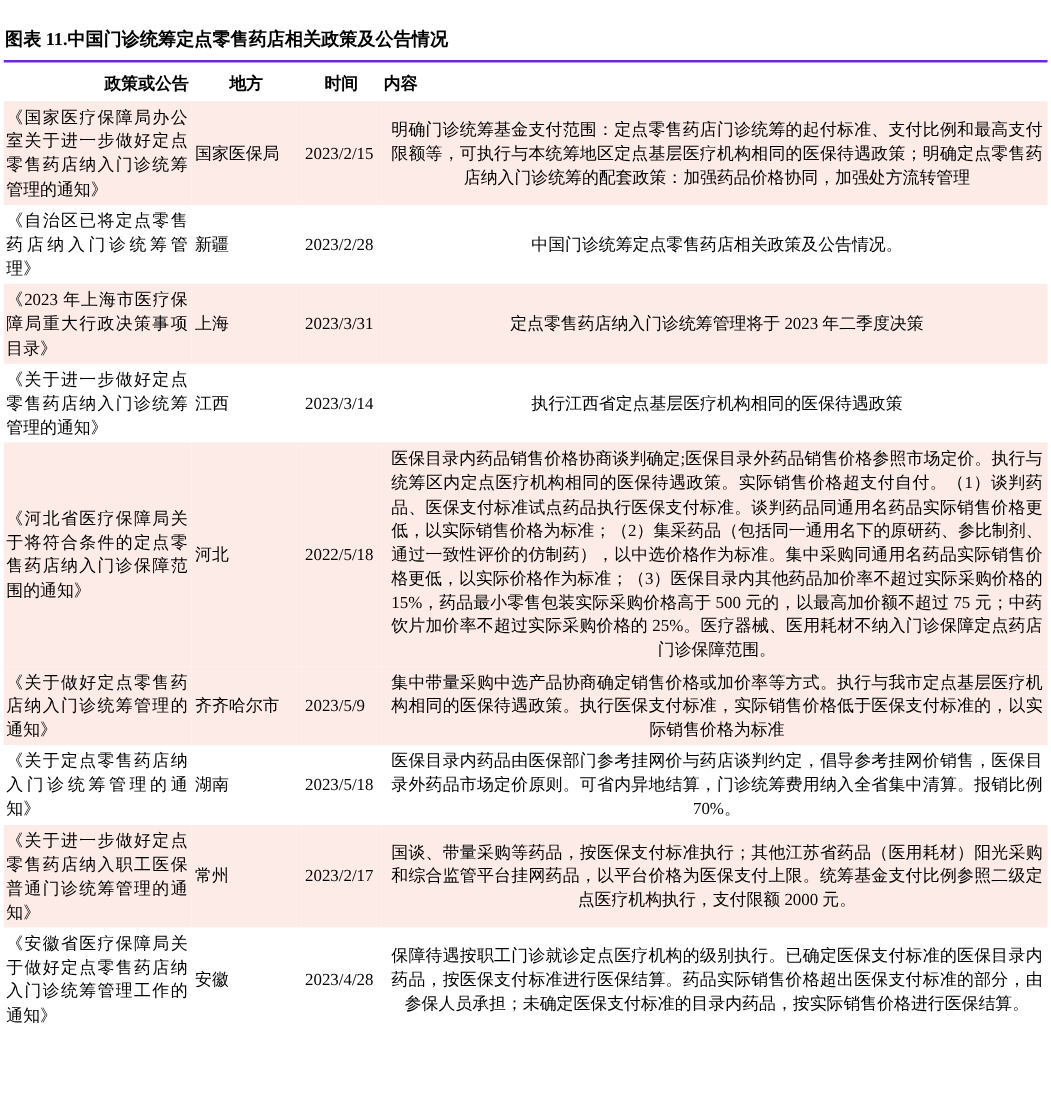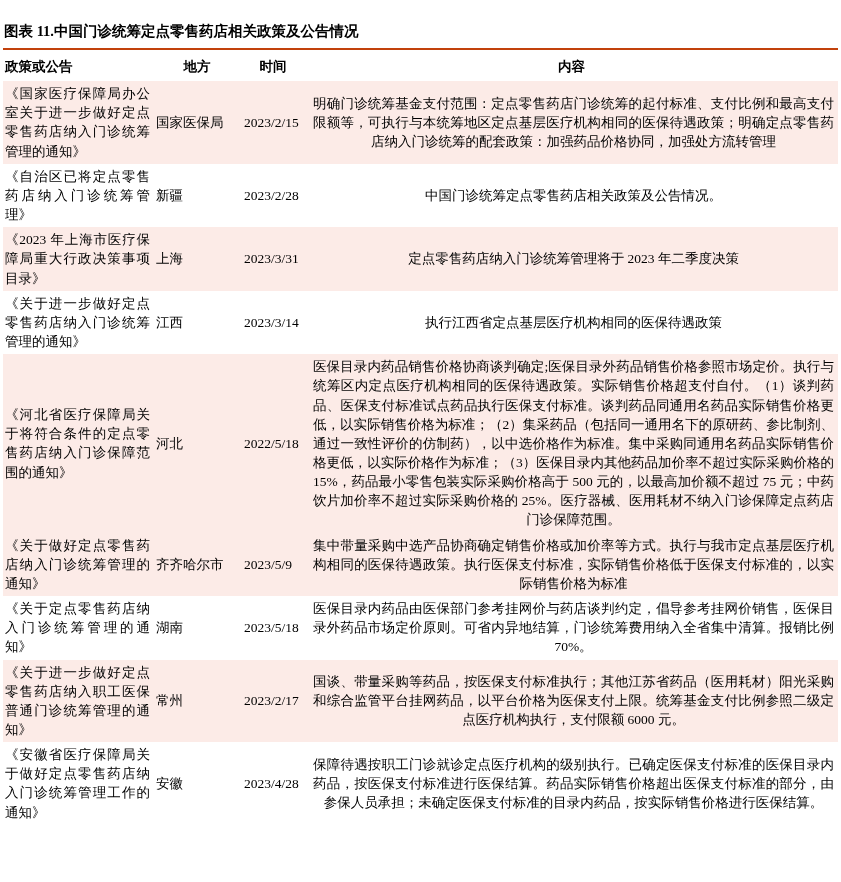--- a/index.html
+++ b/index.html
@@ -13,43 +13,43 @@
     width: 841px;
     min-height: 882px;
     box-sizing: border-box;
     padding: 20px 3px 0 3px;
     position: relative;
   }
   .figure-title {
     font-weight: bold;
     font-size: 14.5px;
     padding: 2px 0 7px 1px;
-    border-bottom: 2px solid #c2410c;
+    border-bottom: 2px solid #6d28d9;
   }
   table.policy-table {
     width: 100%;
     border-collapse: collapse;
     table-layout: fixed;
     font-size: 13.5px;
     line-height: 1.42;
   }
   table.policy-table col.c-policy  { width: 150px; }
   table.policy-table col.c-region  { width: 88px; }
   table.policy-table col.c-date    { width: 64px; }
   table.policy-table col.c-content { width: auto; }
   thead th {
     font-weight: bold;
     font-size: 13.5px;
     padding: 7px 2px 5px 2px;
     vertical-align: middle;
   }
-  thead th.h-policy  { text-align: left; padding-left: 2px; }
+  thead th.h-policy  { text-align: right; padding-left: 2px; }
   thead th.h-region  { text-align: center; }
   thead th.h-date    { text-align: center; }
-  thead th.h-content { text-align: center; }
+  thead th.h-content { text-align: left; }
   tbody td {
     padding: 3px 3px;
     vertical-align: middle;
   }
   tbody tr.alt td {
     background: var(--row-highlight, #fcebe7);
   }
   td.policy-cell {
     text-align: justify;
     text-justify: inter-ideograph;
@@ -127,21 +127,21 @@
         <tr>
           <td class="policy-cell">《关于定点零售药店纳入门诊统筹管理的通知》</td>
           <td class="region-cell">湖南</td>
           <td class="date-cell">2023/5/18</td>
           <td class="content-cell">医保目录内药品由医保部门参考挂网价与药店谈判约定，倡导参考挂网价销售，医保目录外药品市场定价原则。可省内异地结算，门诊统筹费用纳入全省集中清算。报销比例 70%。</td>
         </tr>
         <tr class="alt">
           <td class="policy-cell">《关于进一步做好定点零售药店纳入职工医保普通门诊统筹管理的通知》</td>
           <td class="region-cell">常州</td>
           <td class="date-cell">2023/2/17</td>
-          <td class="content-cell">国谈、带量采购等药品，按医保支付标准执行；其他江苏省药品（医用耗材）阳光采购和综合监管平台挂网药品，以平台价格为医保支付上限。统筹基金支付比例参照二级定点医疗机构执行，支付限额 6000 元。</td>
+          <td class="content-cell">国谈、带量采购等药品，按医保支付标准执行；其他江苏省药品（医用耗材）阳光采购和综合监管平台挂网药品，以平台价格为医保支付上限。统筹基金支付比例参照二级定点医疗机构执行，支付限额 2000 元。</td>
         </tr>
         <tr>
           <td class="policy-cell">《安徽省医疗保障局关于做好定点零售药店纳入门诊统筹管理工作的通知》</td>
           <td class="region-cell">安徽</td>
           <td class="date-cell">2023/4/28</td>
           <td class="content-cell">保障待遇按职工门诊就诊定点医疗机构的级别执行。已确定医保支付标准的医保目录内药品，按医保支付标准进行医保结算。药品实际销售价格超出医保支付标准的部分，由参保人员承担；未确定医保支付标准的目录内药品，按实际销售价格进行医保结算。</td>
         </tr>
       </tbody>
   </table>
 

